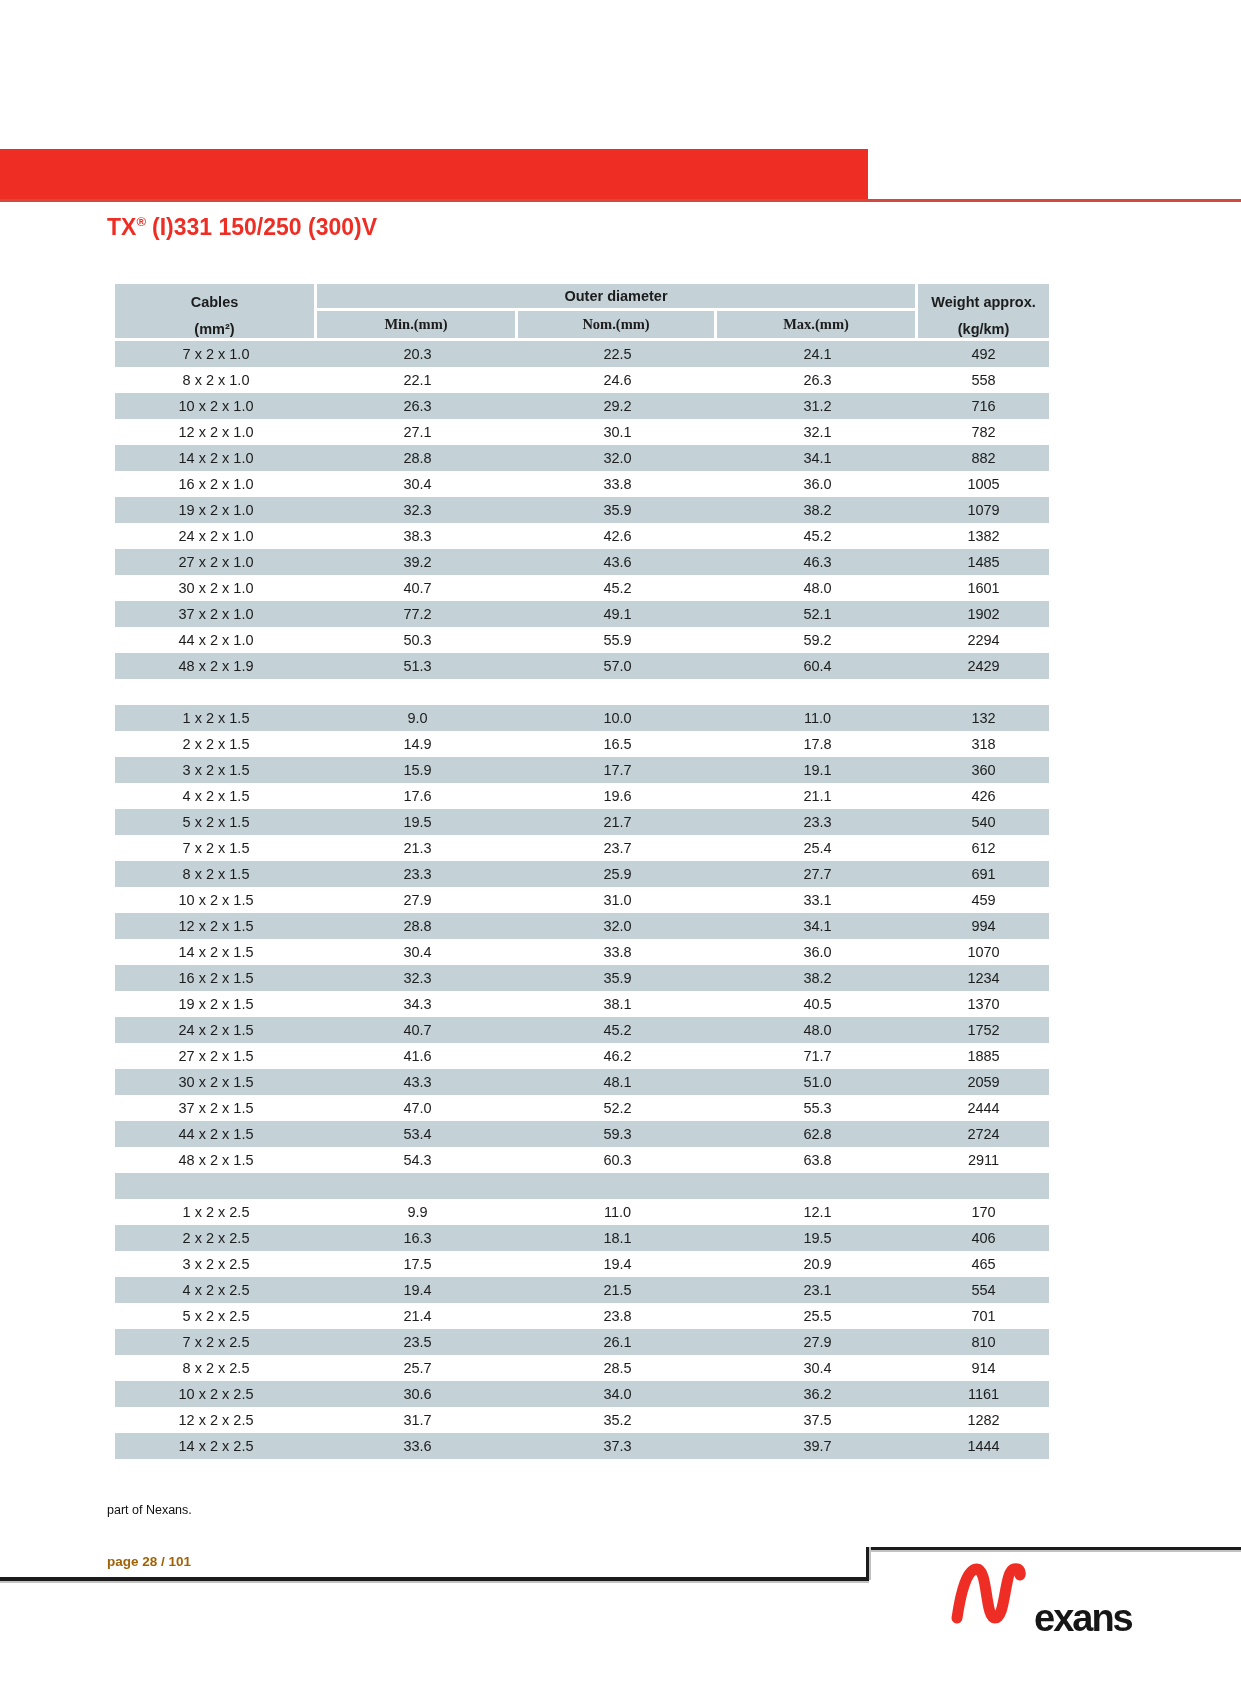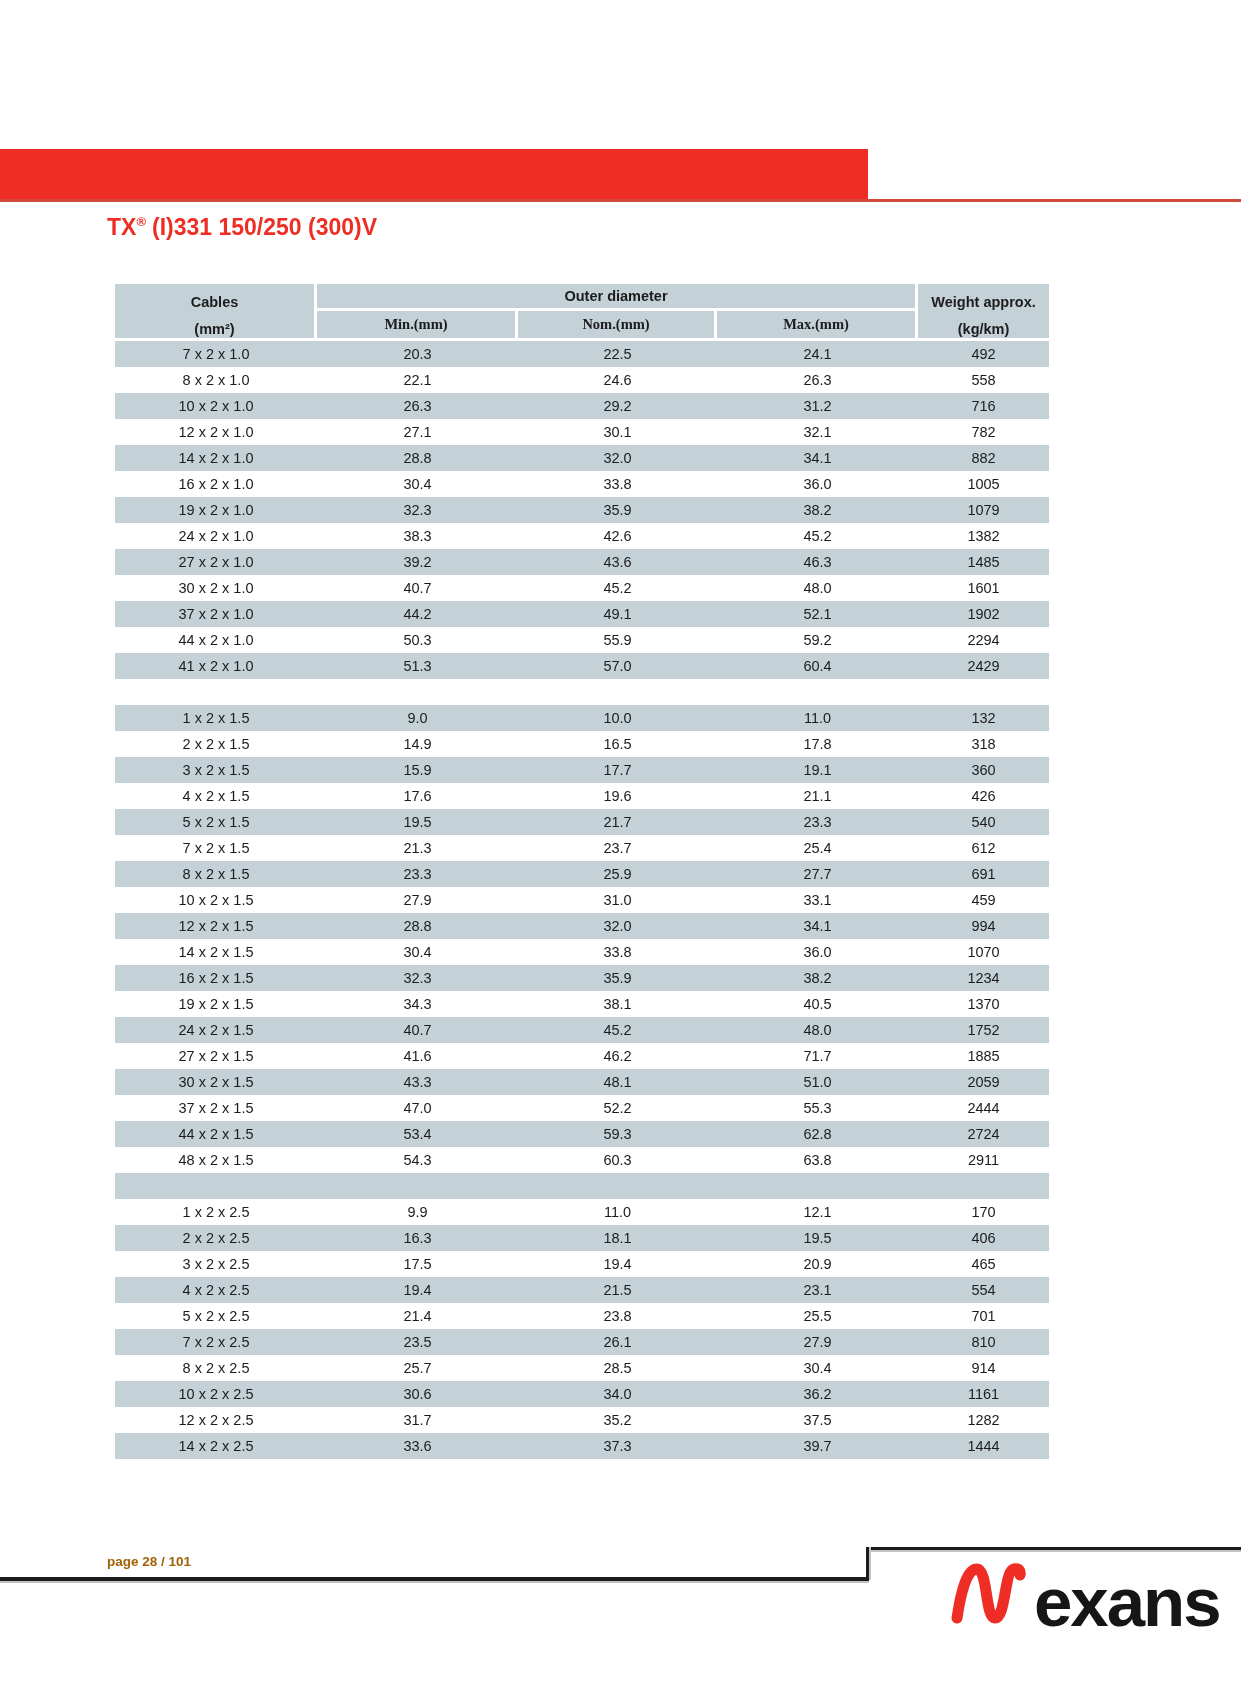--- a/index.html
+++ b/index.html
@@ -48,21 +48,21 @@
   .disclaimer .disc-line{display:block;white-space:nowrap;}
   .page-number{left:107px;top:1554px;font-size:13.5px;font-weight:bold;color:#a16207;}
   .rule-right{left:869px;top:1547px;width:372px;height:3px;background:var(--rule);box-shadow:0 2px 0 #c2c2c2;}
   .rule-vert{left:866px;top:1547px;width:3px;height:33px;background:var(--rule);box-shadow:2px 0 0 #c2c2c2;}
   .rule-main{left:0;top:1577px;width:869px;height:4px;background:var(--rule);box-shadow:0 2px 0 #c2c2c2;}
 
   
   .nexans-logo{left:950px;top:1556px;height:70px;display:flex;align-items:flex-end;}
   .nexans-logo svg{display:block;margin-bottom:-1px;}
   .nexans-logo .wordmark{
-    font-size:69px;font-weight:bold;color:#161616;letter-spacing:-2px;
+    font-size:38px;font-weight:bold;color:#161616;letter-spacing:-2px;
     line-height:1;margin-left:-12px;margin-bottom:-11px;white-space:nowrap;
   }
 </style>
 </head>
 <body>
 
 <div class="abs red-bar"></div>
 <div class="abs red-line"></div>
 
 <div class="abs page-title"><span>TX</span><span class="reg">®</span><span class="model">(I)331 150/250 (300)V</span></div>
@@ -159,34 +159,34 @@
       </tr>
       <tr>
         <td>30 x 2 x 1.0</td>
         <td>40.7</td>
         <td>45.2</td>
         <td>48.0</td>
         <td>1601</td>
       </tr>
       <tr>
         <td>37 x 2 x 1.0</td>
-        <td>44.2</td>
+        <td>77.2</td>
         <td>49.1</td>
         <td>52.1</td>
         <td>1902</td>
       </tr>
       <tr>
         <td>44 x 2 x 1.0</td>
         <td>50.3</td>
         <td>55.9</td>
         <td>59.2</td>
         <td>2294</td>
       </tr>
       <tr>
-        <td>41 x 2 x 1.0</td>
+        <td>48 x 2 x 1.9</td>
         <td>51.3</td>
         <td>57.0</td>
         <td>60.4</td>
         <td>2429</td>
       </tr>
       <tr class="sep-row">
         <td colspan="5">&nbsp;</td>
       </tr>
       <tr>
         <td>1 x 2 x 1.5</td>
@@ -384,20 +384,21 @@
         <td>14 x 2 x 2.5</td>
         <td>33.6</td>
         <td>37.3</td>
         <td>39.7</td>
         <td>1444</td>
       </tr>
     </tbody>
 </table>
 
 <div class="abs disclaimer">
+  <span class="disc-line">part of Nexans.</span>
 </div>
 <div class="abs page-number">page 28 / 101</div>
 
 <div class="abs rule-right"></div>
 <div class="abs rule-vert"></div>
 <div class="abs rule-main"></div>
 
 <div class="abs nexans-logo">
   <svg width="96" height="66" viewBox="0 0 96 66" aria-hidden="true">
     <path d="M7 57 C11 30 17 8 27 8 C38 8 35 57 45 57 C56 57 54 10 64 8 C69 7 71 10 70 14" fill="none" stroke="#ee2e24" stroke-width="11" stroke-linecap="round"></path>

